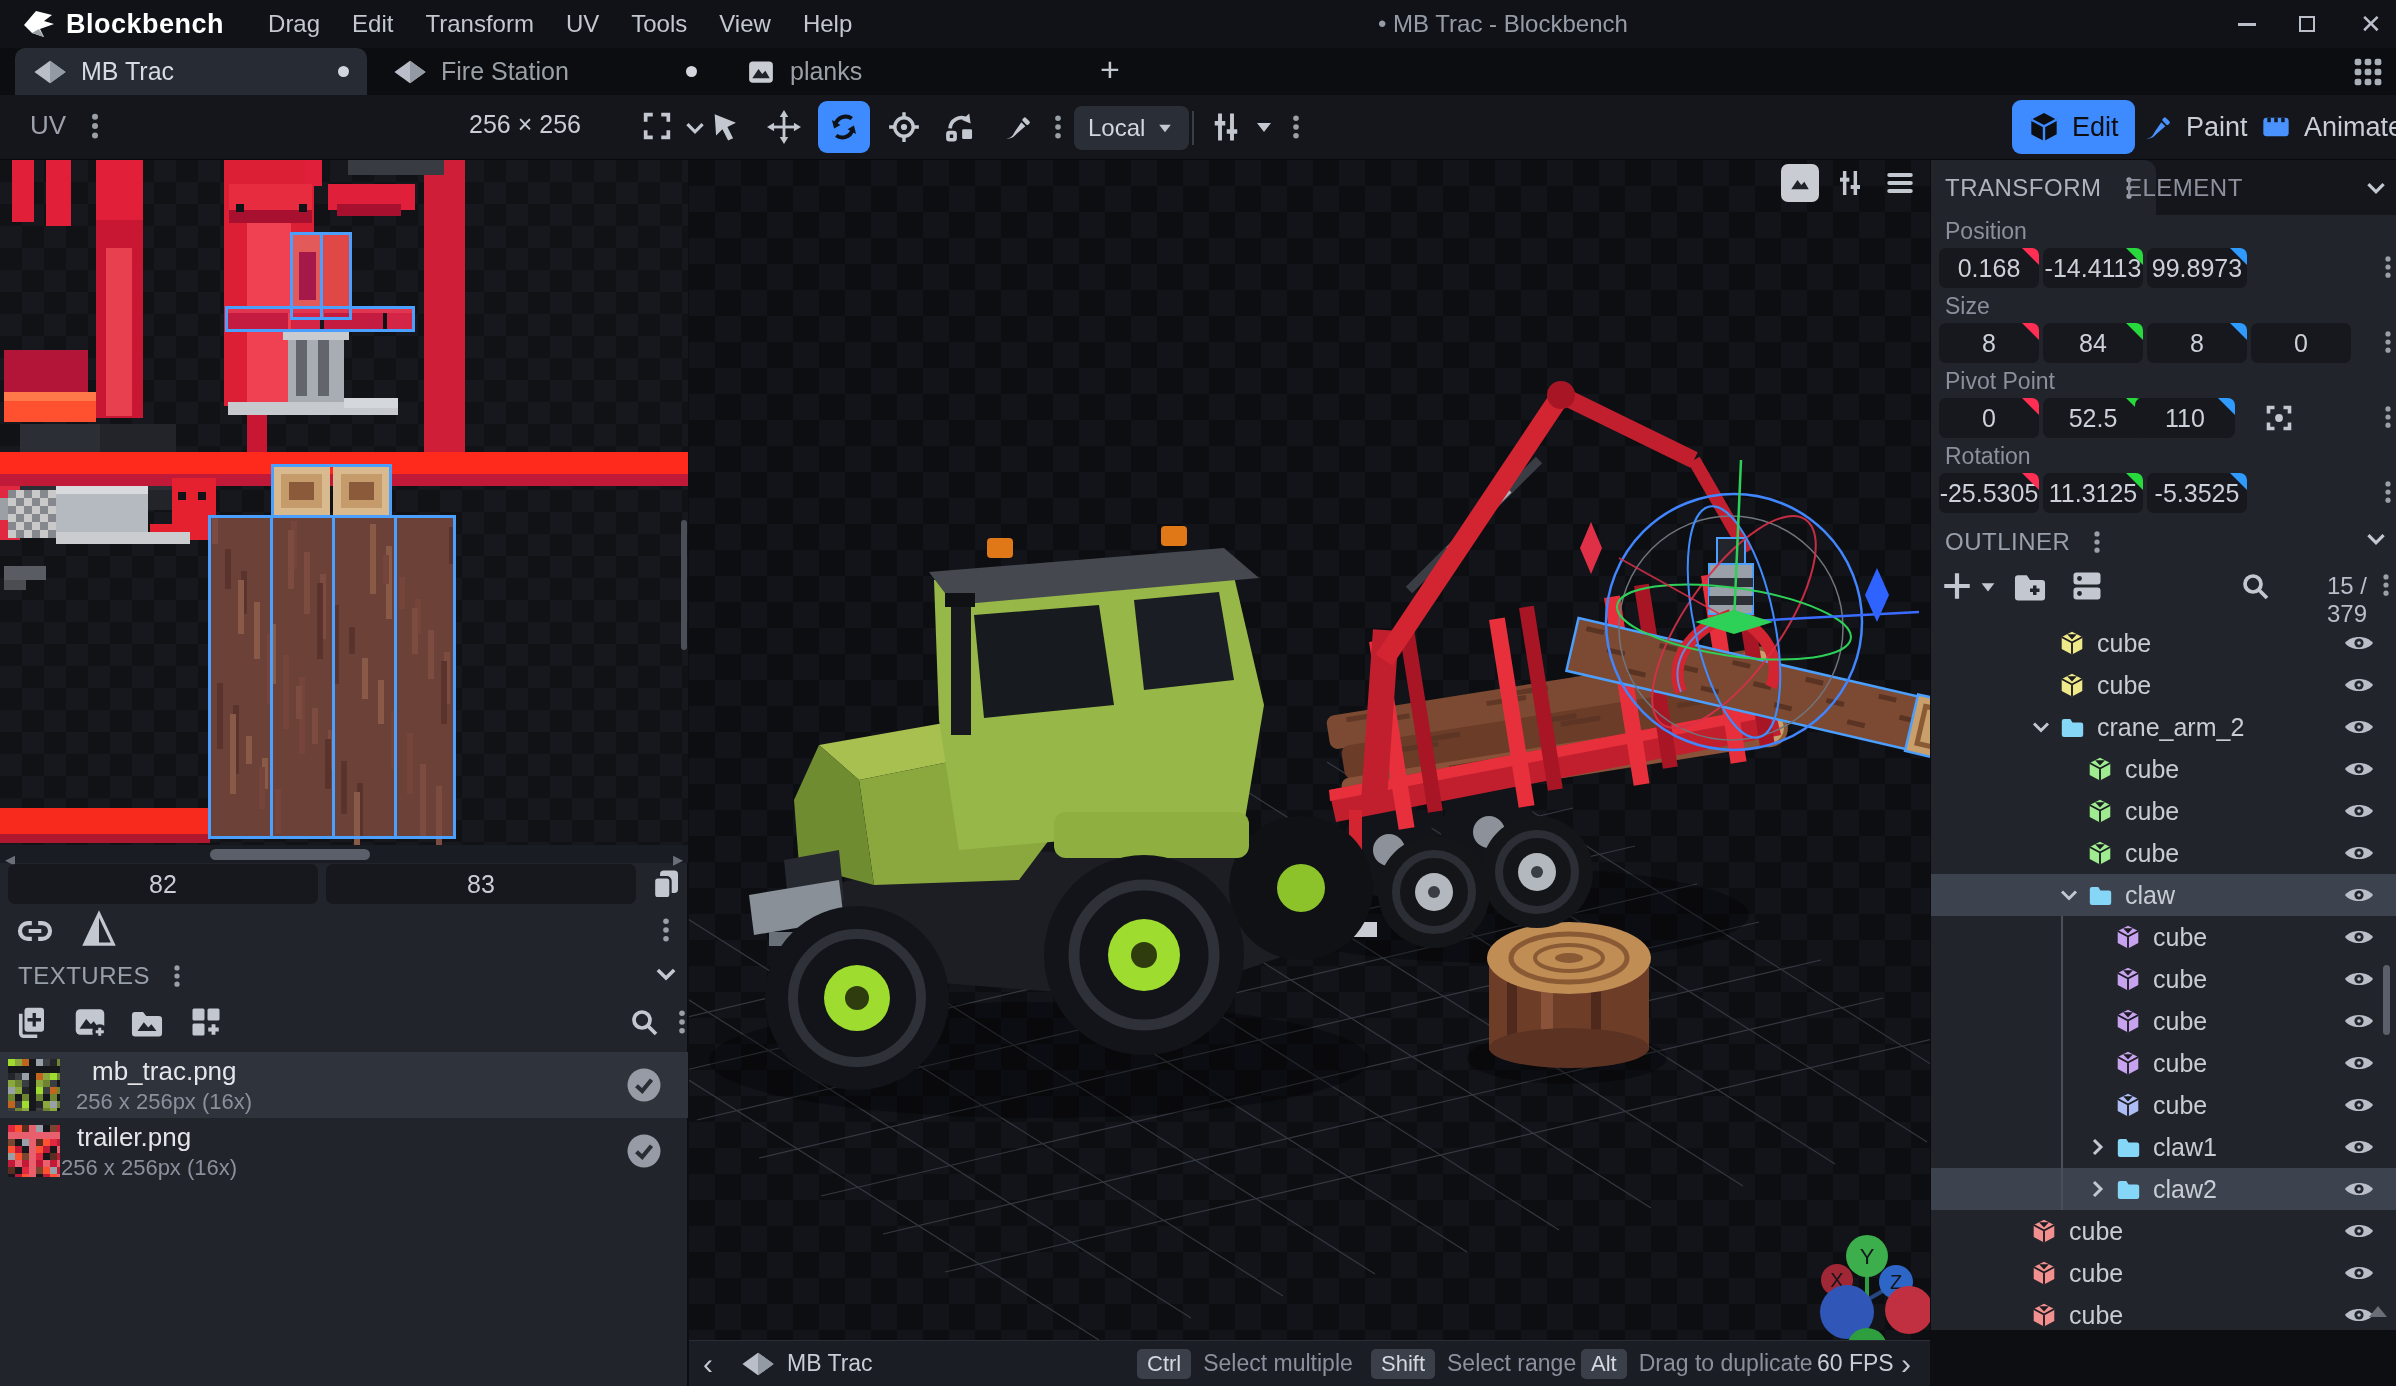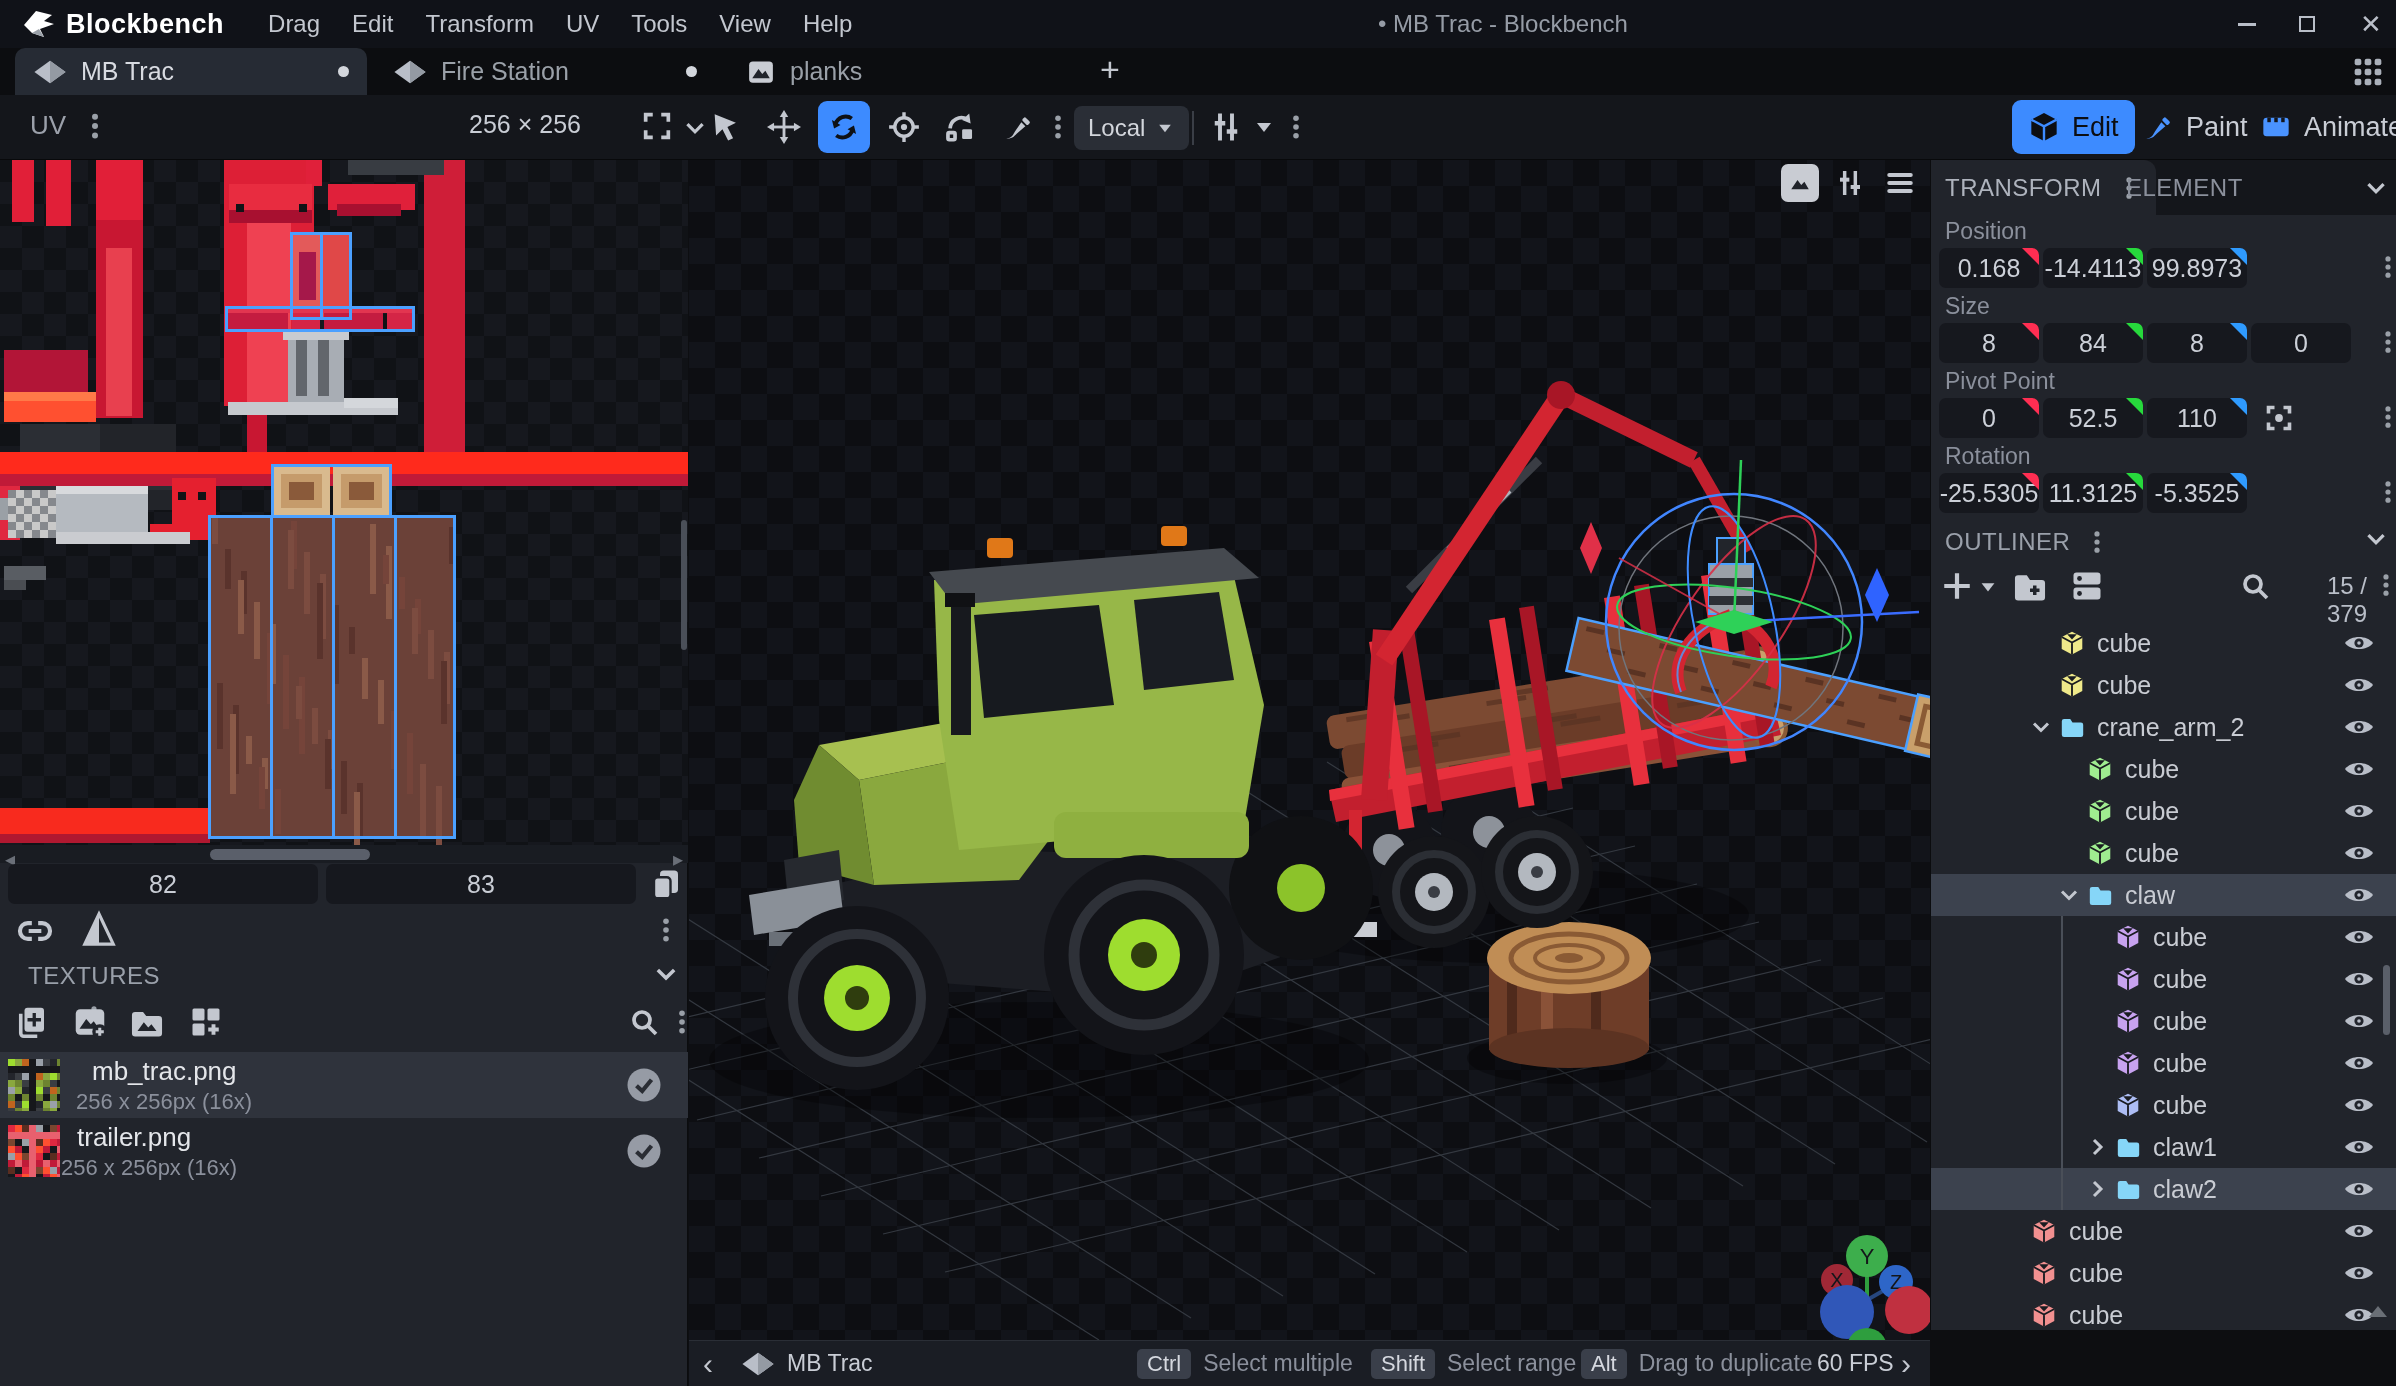--- a/index.html
+++ b/index.html
@@ -390,21 +390,21 @@
           <polygon points="12,2.5 21,21.5 3,21.5" fill="none" stroke="#c3c7cf" stroke-width="2"></polygon>
           <polygon points="12,2.5 12,21.5 3,21.5" fill="#c3c7cf"></polygon>
         </svg></span>
     <span class="ic abs" style="left:652px;top:756px;width:28px;height:28px;"><svg viewBox="0 0 24 24">
           <g fill="#9aa0a8">
             <circle cx="12" cy="4.5" r="2.4"></circle>
             <circle cx="12" cy="12" r="2.4"></circle>
             <circle cx="12" cy="19.5" r="2.4"></circle>
           </g>
         </svg></span>
-    <div class="panel-header abs" style="left:28px;top:802px;flex-direction:column;">
+    <div class="panel-header abs" style="left:18px;top:802px;">
       <span>TEXTURES</span>
       <span class="ic" style="width:26px;height:26px;"><svg viewBox="0 0 24 24">
             <g fill="#9aa0a8">
               <circle cx="12" cy="4.5" r="2.4"></circle>
               <circle cx="12" cy="12" r="2.4"></circle>
               <circle cx="12" cy="19.5" r="2.4"></circle>
             </g>
           </svg></span>
     </div>
     <span class="ic abs" style="left:652px;top:800px;width:28px;height:28px;"><svg viewBox="0 0 24 24" fill="none" stroke="#c3c7cf" stroke-width="3">
@@ -851,21 +851,21 @@
         <span class="ic abs" style="left: 444px; top: 169px; width: 26px; height: 26px;"><svg viewBox="0 0 24 24">
             <g fill="#9aa0a8">
               <circle cx="12" cy="4.5" r="2.4"></circle>
               <circle cx="12" cy="12" r="2.4"></circle>
               <circle cx="12" cy="19.5" r="2.4"></circle>
             </g>
           </svg></span>
         <div class="grp-label" style="top: 208px;">Pivot Point</div>
         <div class="tf-input" style="left: 8px; top: 238px;">0<div class="corner" style="border-color: transparent rgb(255, 46, 82) transparent transparent;"></div></div>
         <div class="tf-input" style="left: 112px; top: 238px;">52.5<div class="corner" style="border-color: transparent rgb(39, 217, 60) transparent transparent;"></div></div>
-        <div class="tf-input" style="left: 216px; top: 238px;">110<div class="corner" style="border-color: transparent rgb(47, 155, 255) transparent transparent;"></div></div>
+        <div class="tf-input" style="left: 204px; top: 238px;">110<div class="corner" style="border-color: transparent rgb(47, 155, 255) transparent transparent;"></div></div>
         <span class="ic abs" style="left: 330px; top: 240px; width: 36px; height: 36px;"><svg viewBox="0 0 24 24" fill="none" stroke="#c3c7cf" stroke-width="2.4">
             <path d="M5,9V5h4 M15,5h4v4 M19,15v4h-4 M9,19H5v-4"></path>
             <circle cx="12" cy="12" r="2.6" fill="#c3c7cf" stroke="none"></circle>
           </svg></span>
         <span class="ic abs" style="left: 444px; top: 244px; width: 26px; height: 26px;"><svg viewBox="0 0 24 24">
             <g fill="#9aa0a8">
               <circle cx="12" cy="4.5" r="2.4"></circle>
               <circle cx="12" cy="12" r="2.4"></circle>
               <circle cx="12" cy="19.5" r="2.4"></circle>
             </g>

